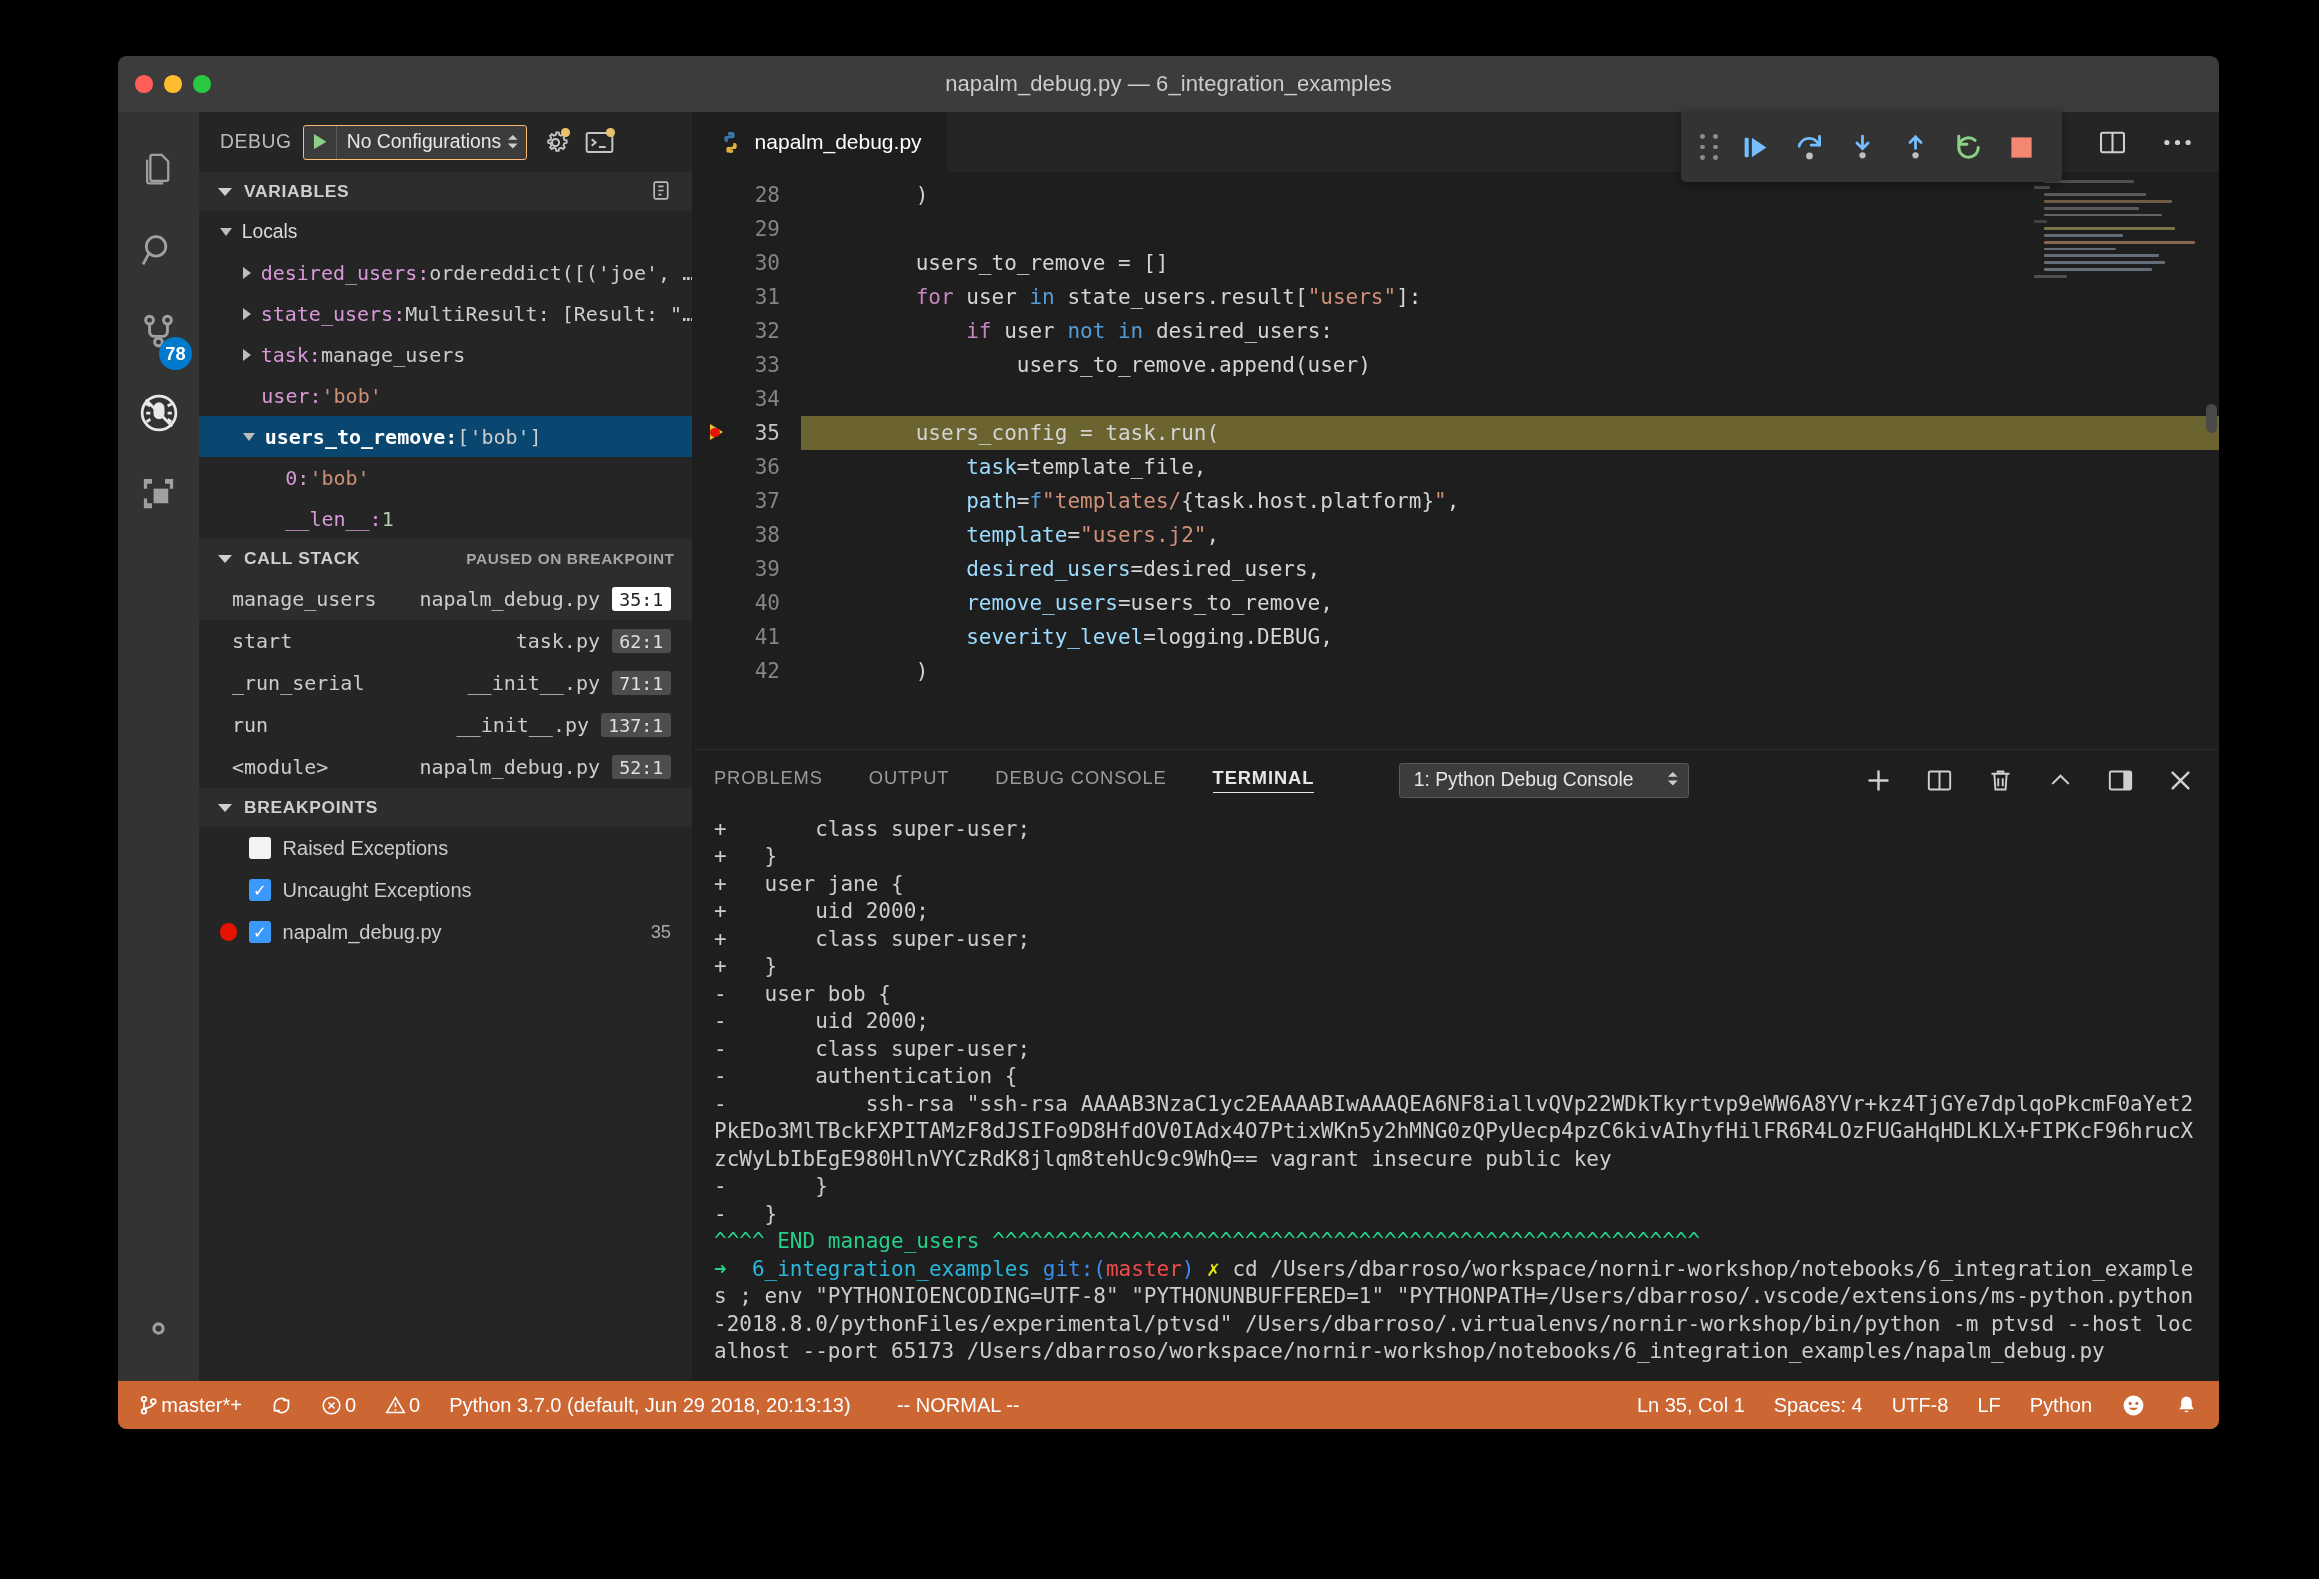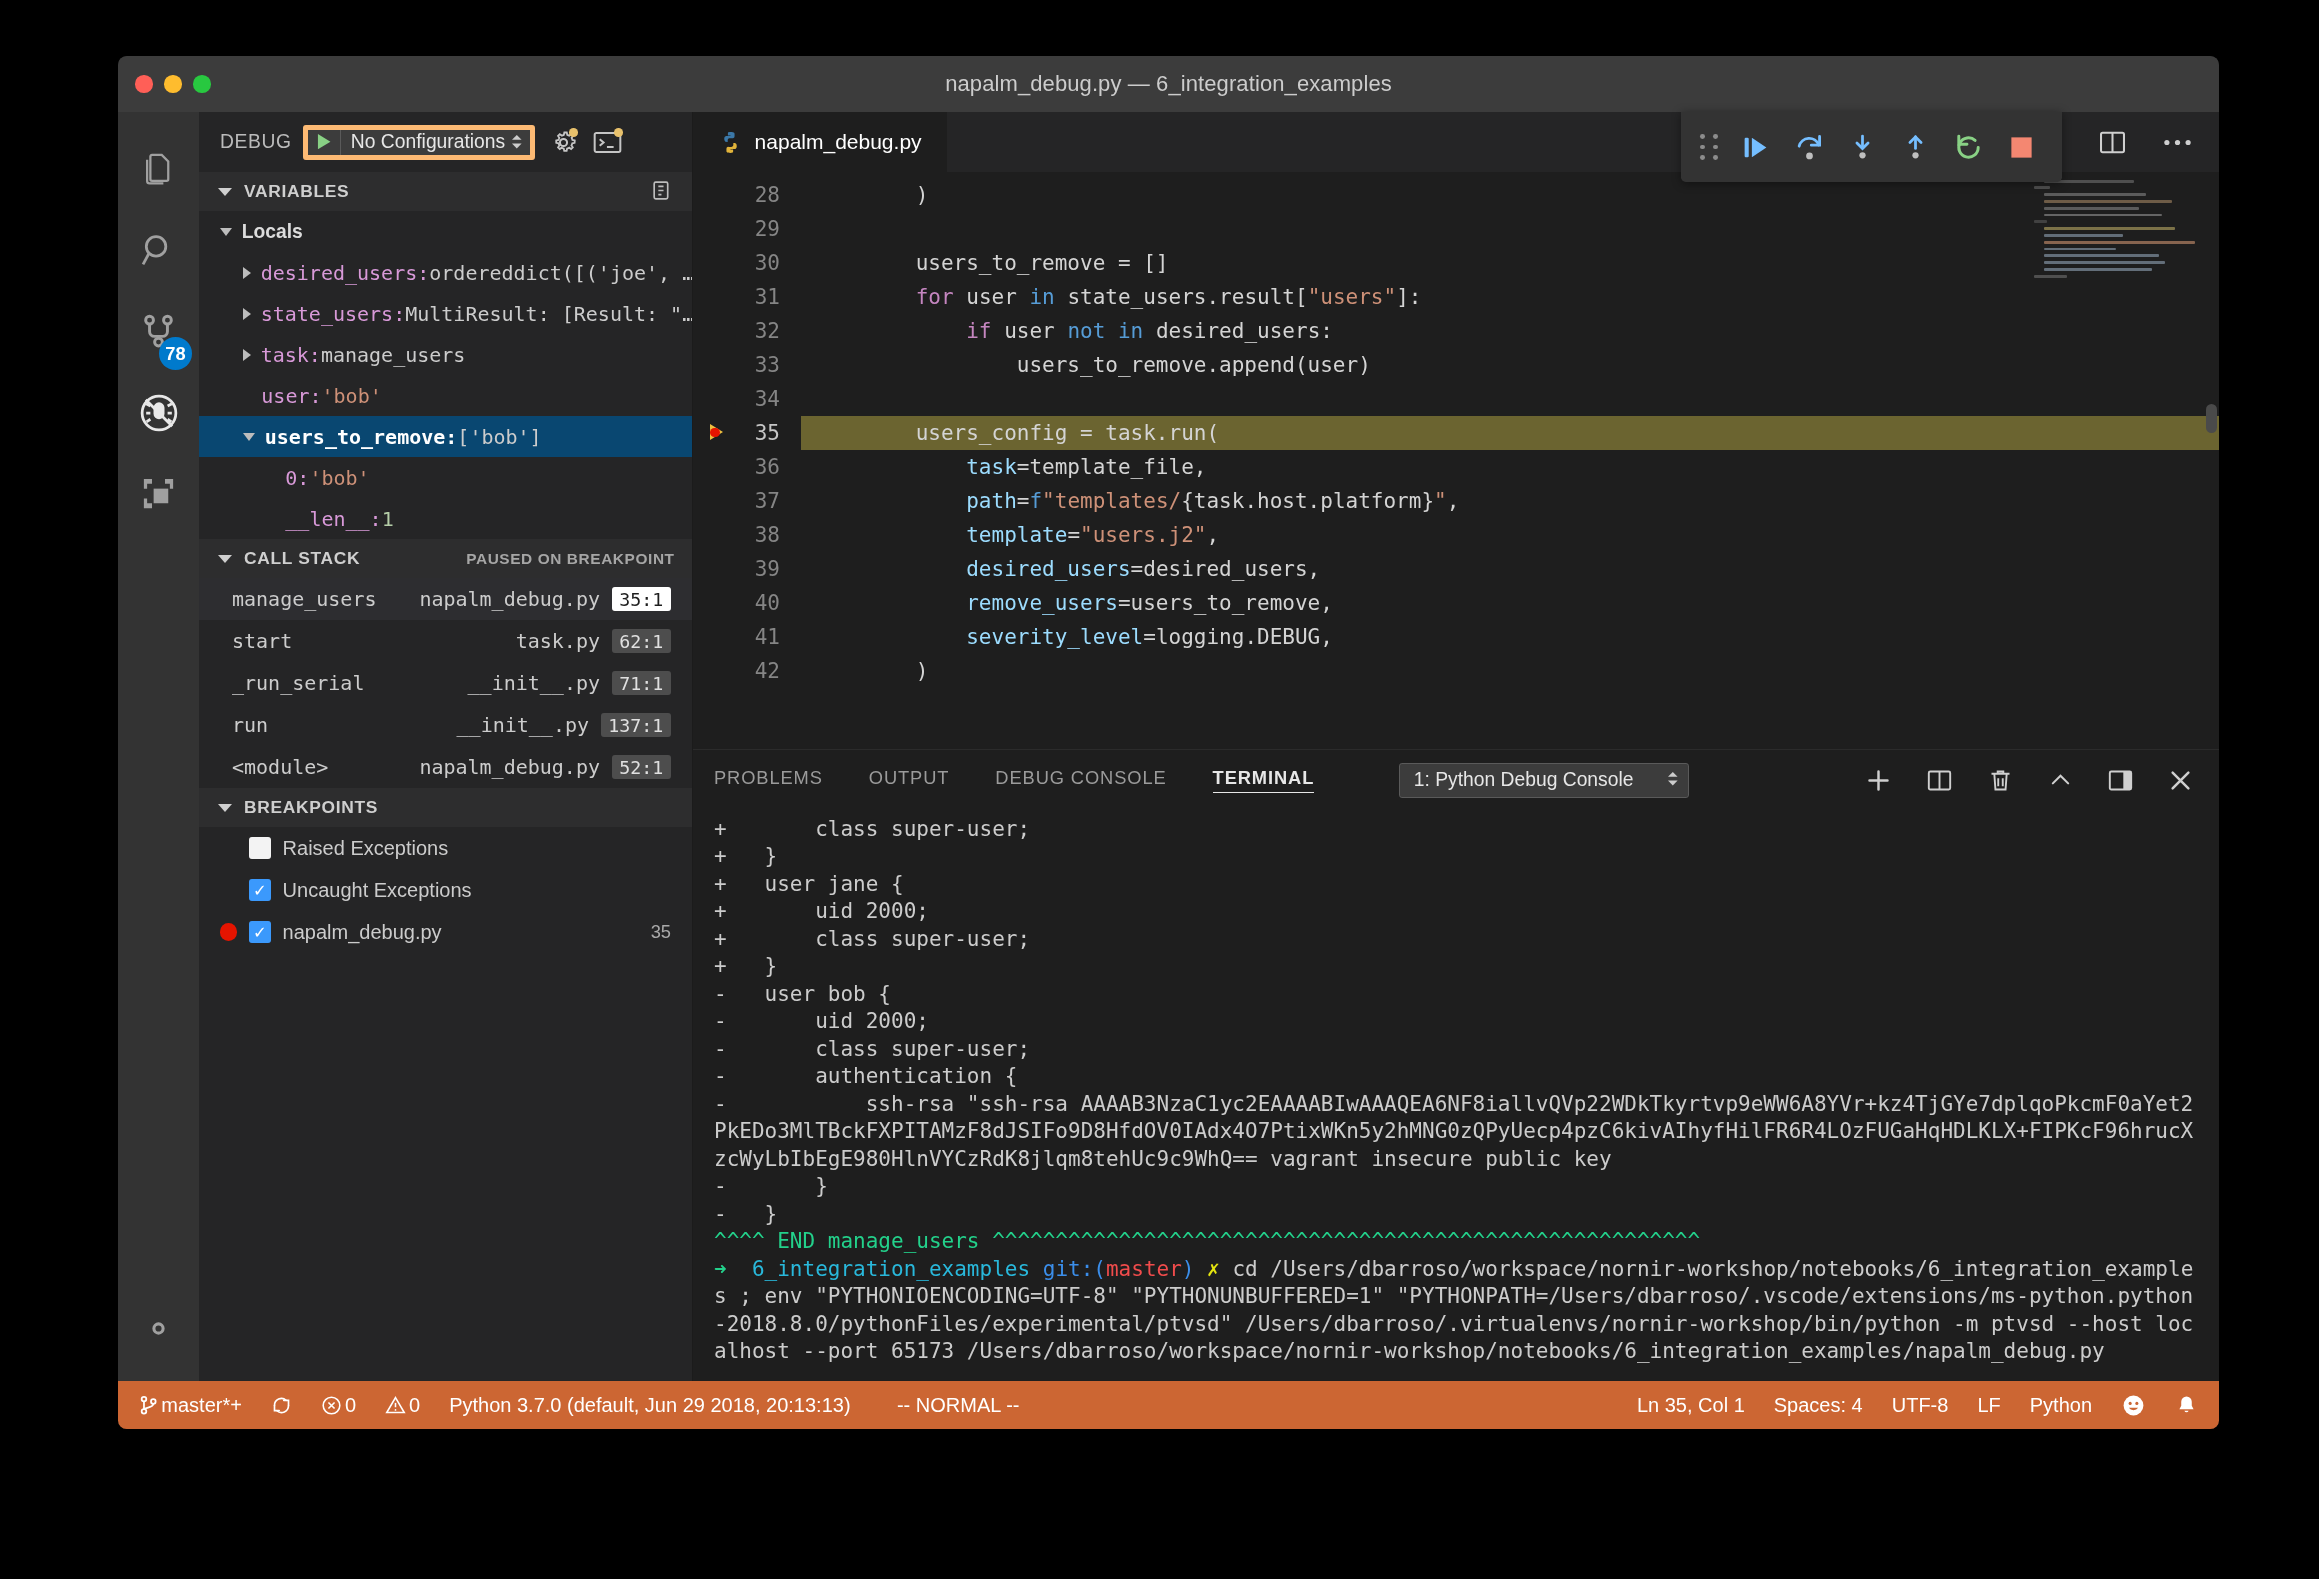--- a/index.html
+++ b/index.html
@@ -67,21 +67,21 @@
   }
   #debug-toolbar-row {
     height: 60px; flex: 0 0 60px;
     background: #252526;
     display: flex; align-items: center; gap: 11.6px;
     padding: 0 11.6px 0 21px;
   }
   .dbg-label { font-size: 19.3px; color: #bbbbbb; letter-spacing: 0.6px; }
   .config-box {
     display: flex; align-items: center;
-    border: 5px solid #fdba74; border-radius: 2.9px;
+    border: 1px solid #fdba74; border-radius: 2.9px;
     height: 35px; background: #3c3c3c;
   }
   .play-tri {
     width: 33px; height: 100%;
     display: flex; align-items: center; justify-content: center;
     border-right: 1px solid #5a5a5a;
   }
   .config-text {
     font-size: 19.3px; color: #e7e7e7; padding: 0 5.8px 0 9.7px; white-space: nowrap;
   }
@@ -109,21 +109,21 @@
   .pane-header-right {
     position: absolute; right: 17.4px; display: flex; align-items: center; gap: 11.6px;
     font-size: 15.4px; font-weight: bold; color: #a6a6a6; letter-spacing: 0.6px;
   }
   .pane-body { background: #252526; overflow: hidden; }
   .var-row {
     height: 41px; display: flex; align-items: center;
     font-family: "DejaVu Sans Mono", monospace;
     font-size: 20px; white-space: nowrap; color: #cccccc;
   }
-  .var-row.group { font-family: "Liberation Sans", sans-serif; font-weight: bold; font-size: 19.3px; color: #dcdcdc; }
+  .var-row.group { font-family: "Liberation Sans", sans-serif; font-weight: normal; font-size: 19.3px; color: #dcdcdc; }
   .var-row.selected { background: #094771; }
   .var-row.selected .vname { color: #ffffff; font-weight: bold; }
   .arrow-right {
     width: 0; height: 0; margin-right: 9.7px;
     border-top: 6.8px solid transparent; border-bottom: 6.8px solid transparent;
     border-left: 8.7px solid #bdbdbd;
   }
   .arrow-down {
     width: 0; height: 0; margin-right: 9.7px;
     border-left: 6.8px solid transparent; border-right: 6.8px solid transparent;

